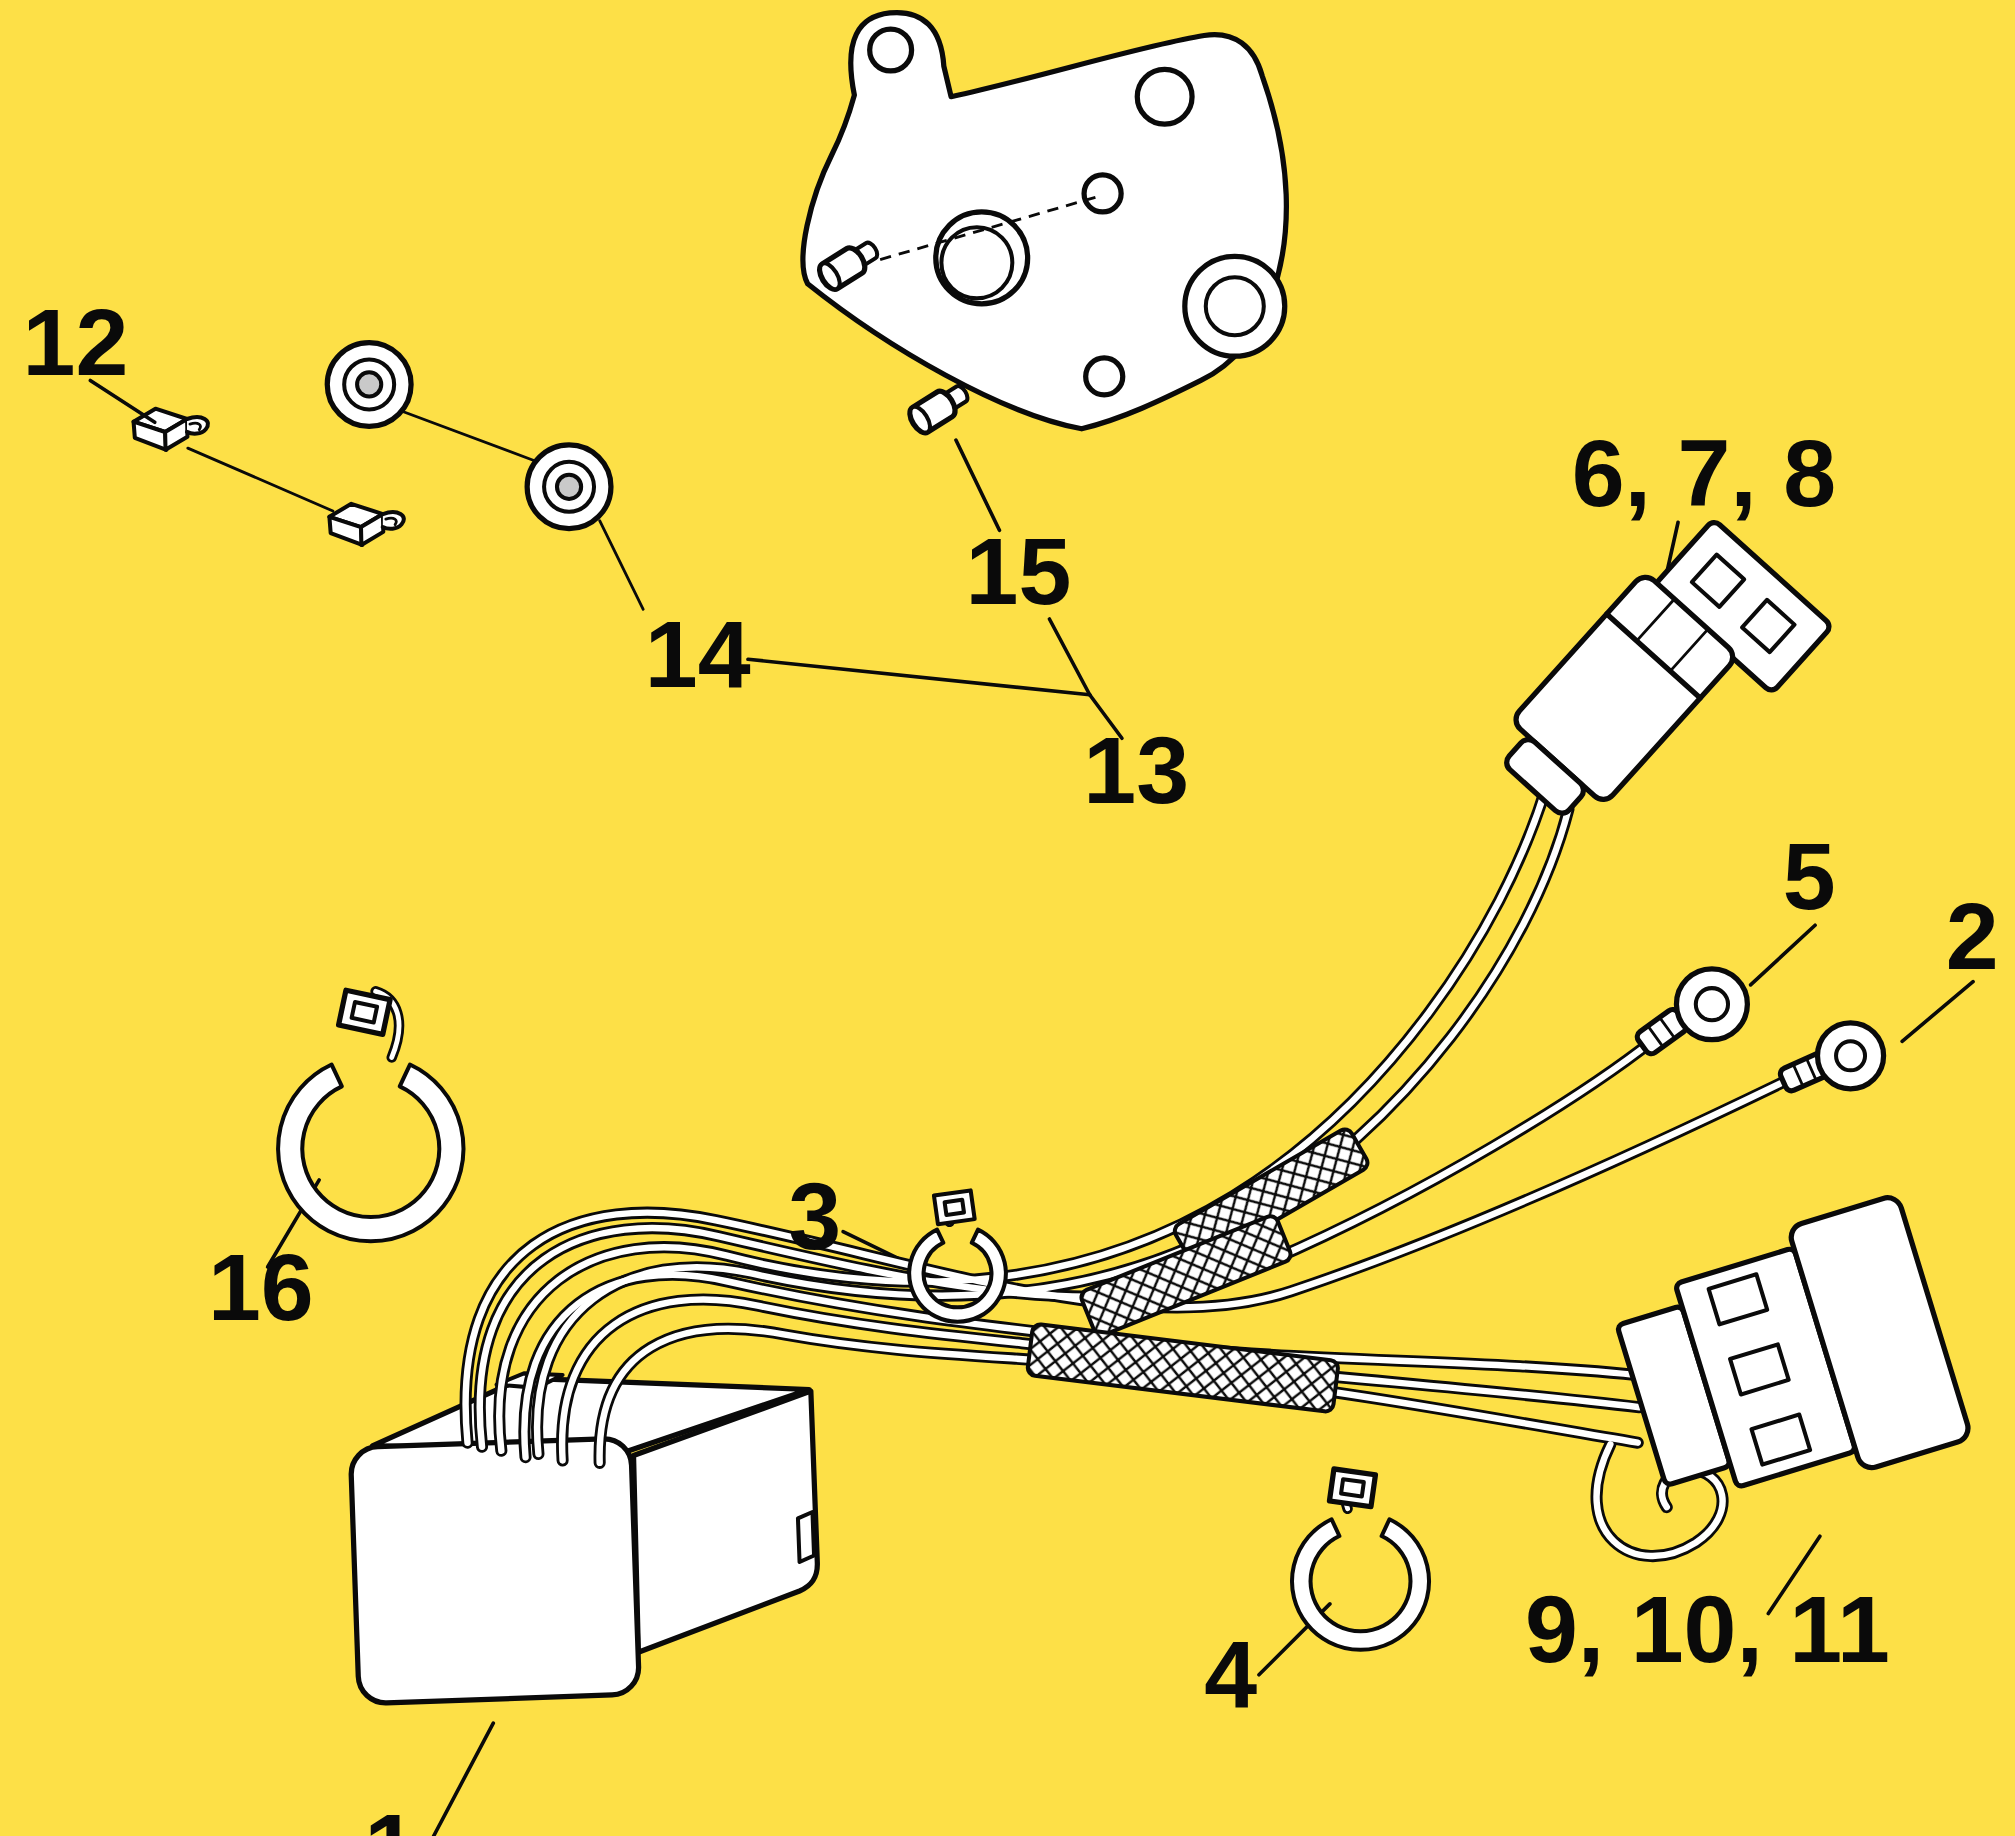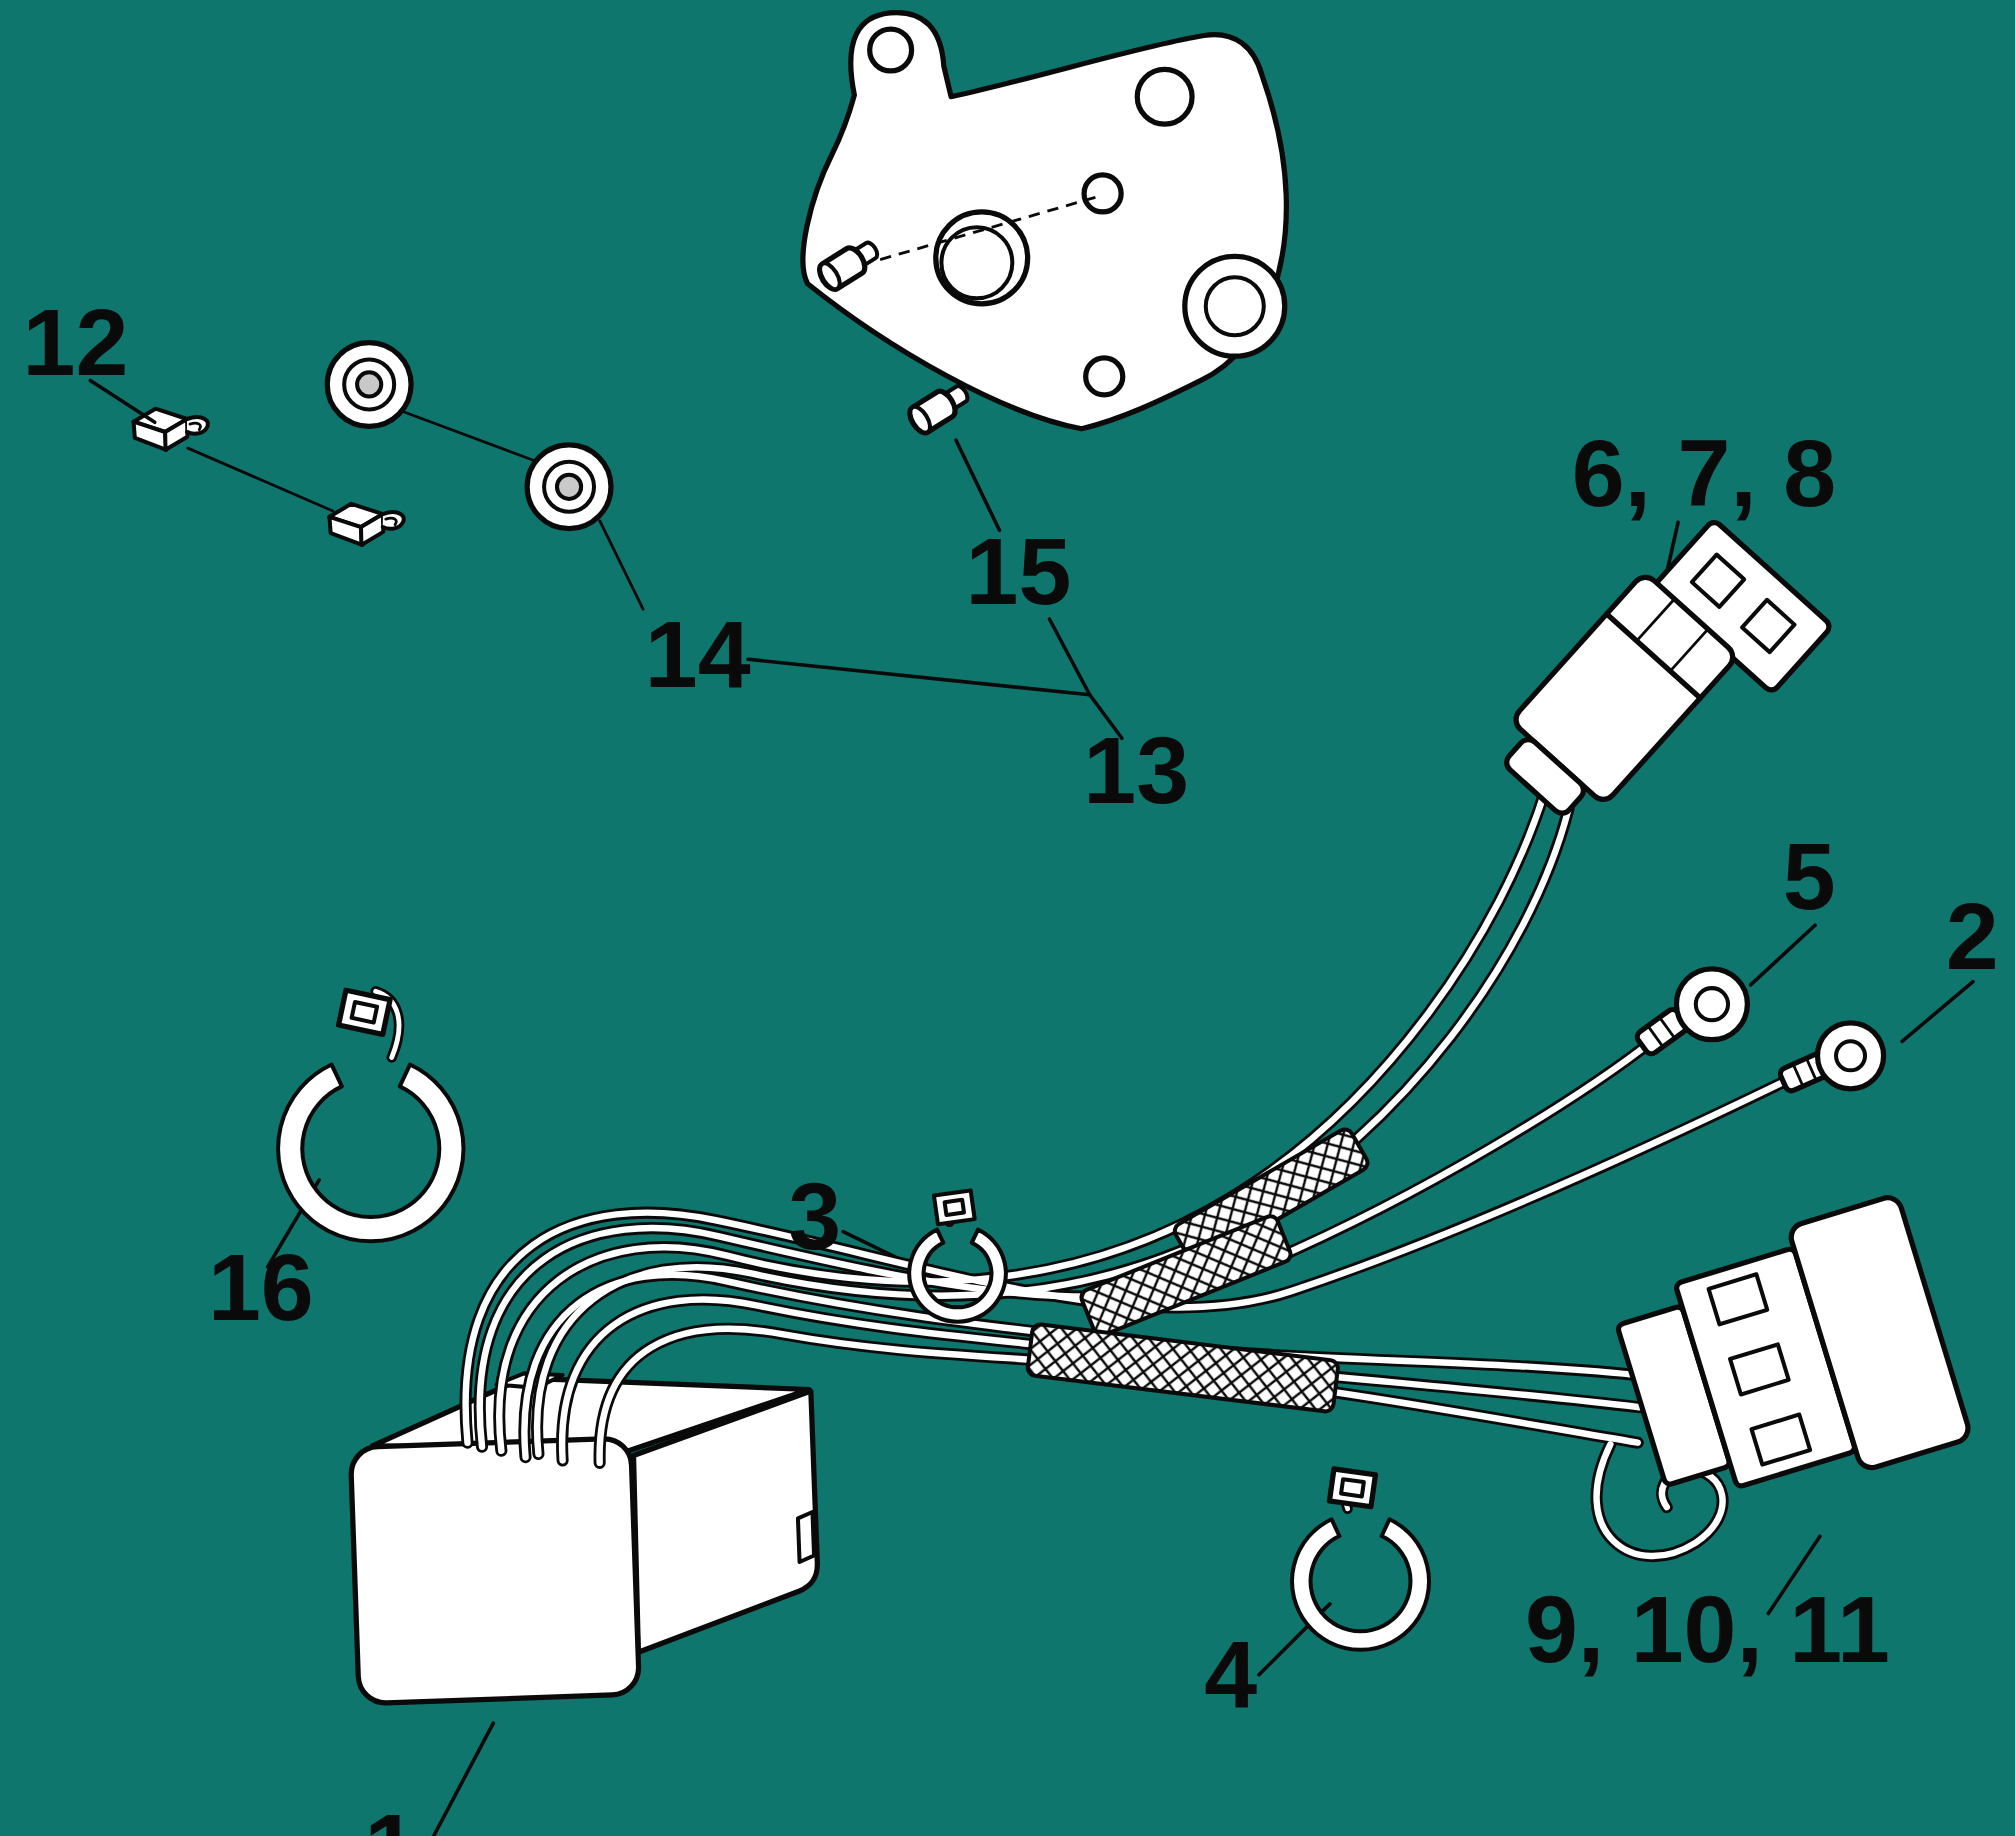--- a/index.html
+++ b/index.html
@@ -1,16 +1,16 @@
 <!DOCTYPE html>
 <html style="font-size:13px"><head>
 <meta charset="utf-8">
 <style>
   html,body{margin:0;padding:0;background:#ffffff;}
-  .stage{position:relative;width:2015px;height:1836px;background:#0f766e;overflow:hidden;}
+  .stage{position:relative;width:2015px;height:1836px;background:#fde047;overflow:hidden;}
   svg{position:absolute;left:0;top:0;}
   .ln{fill:none;stroke:#0a0a0a;stroke-width:6.5;stroke-linejoin:round;stroke-linecap:round;}
   .lnf{fill:#ffffff;stroke:#0a0a0a;stroke-width:6.5;stroke-linejoin:round;stroke-linecap:round;}
   .lnf5{fill:#ffffff;stroke:#0a0a0a;stroke-width:5;stroke-linejoin:round;stroke-linecap:round;}
   .thin{fill:none;stroke:#0a0a0a;stroke-width:3.5;stroke-linecap:round;}
   .leader{fill:none;stroke:#0a0a0a;stroke-width:4.5;stroke-linecap:round;}
   .dash{fill:none;stroke:#0a0a0a;stroke-width:3.5;stroke-dasharray:14 10;}
   .wire-o{fill:none;stroke:#0a0a0a;stroke-width:15;stroke-linecap:round;}
   .wire-i{fill:none;stroke:#ffffff;stroke-width:8;stroke-linecap:round;}
   .strap-o{fill:none;stroke:#0a0a0a;stroke-width:13;stroke-linecap:round;}

